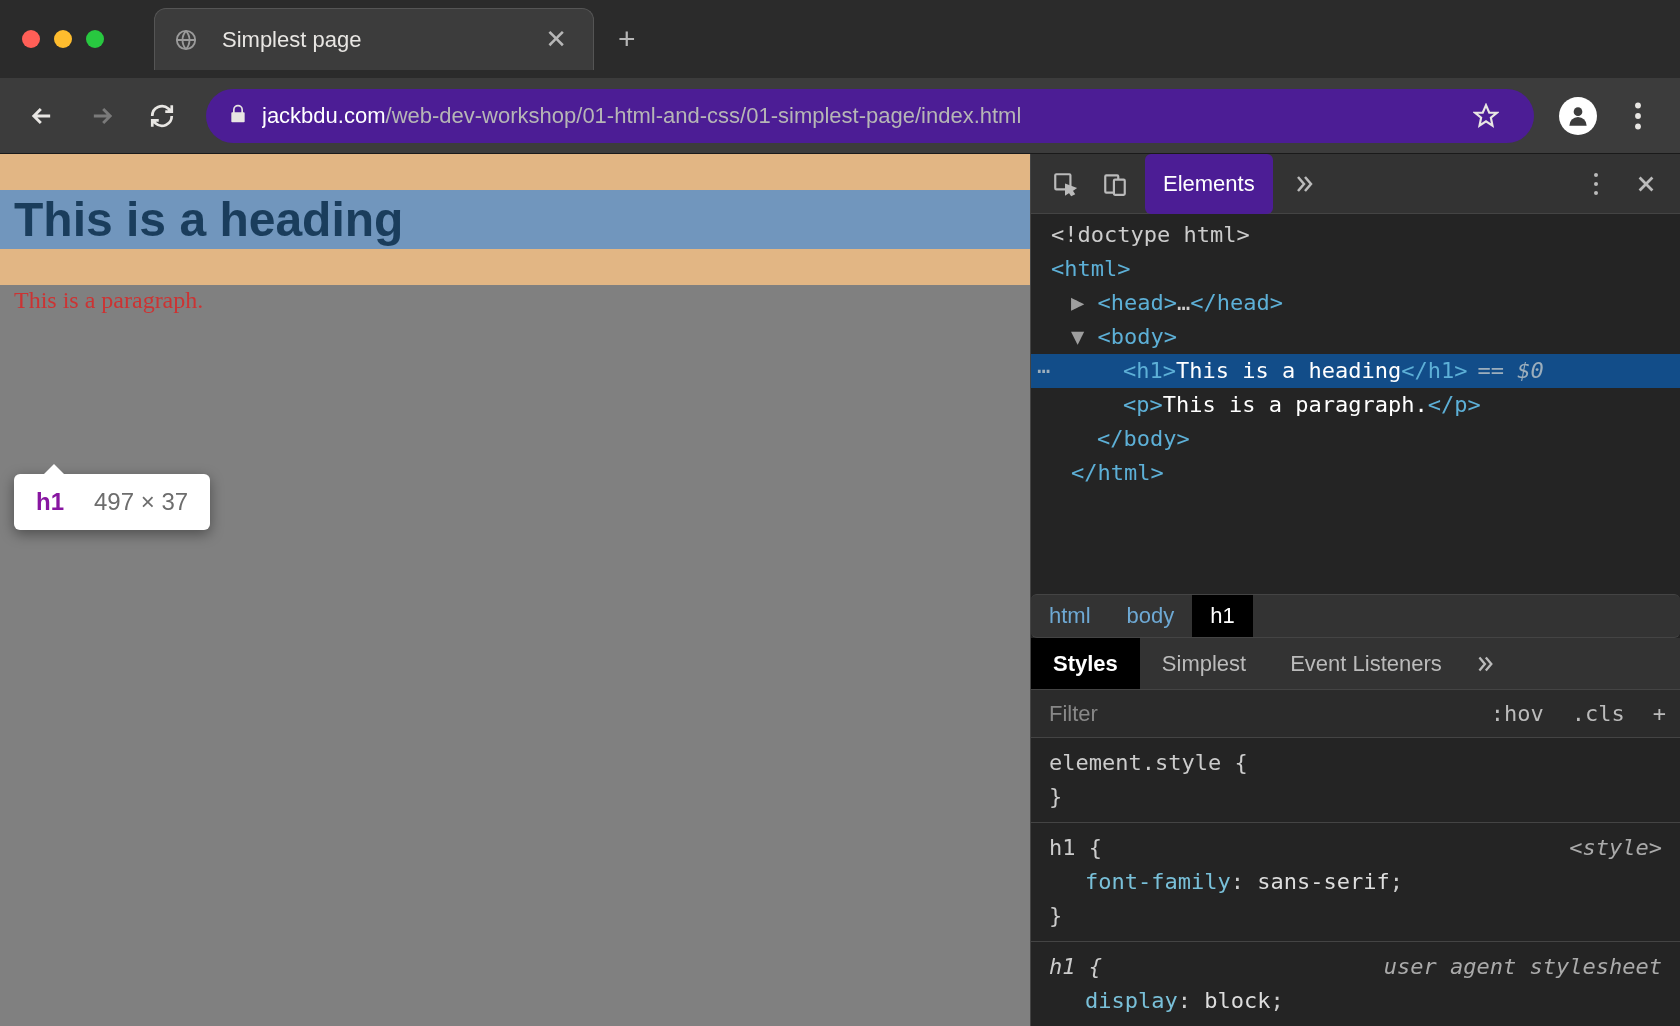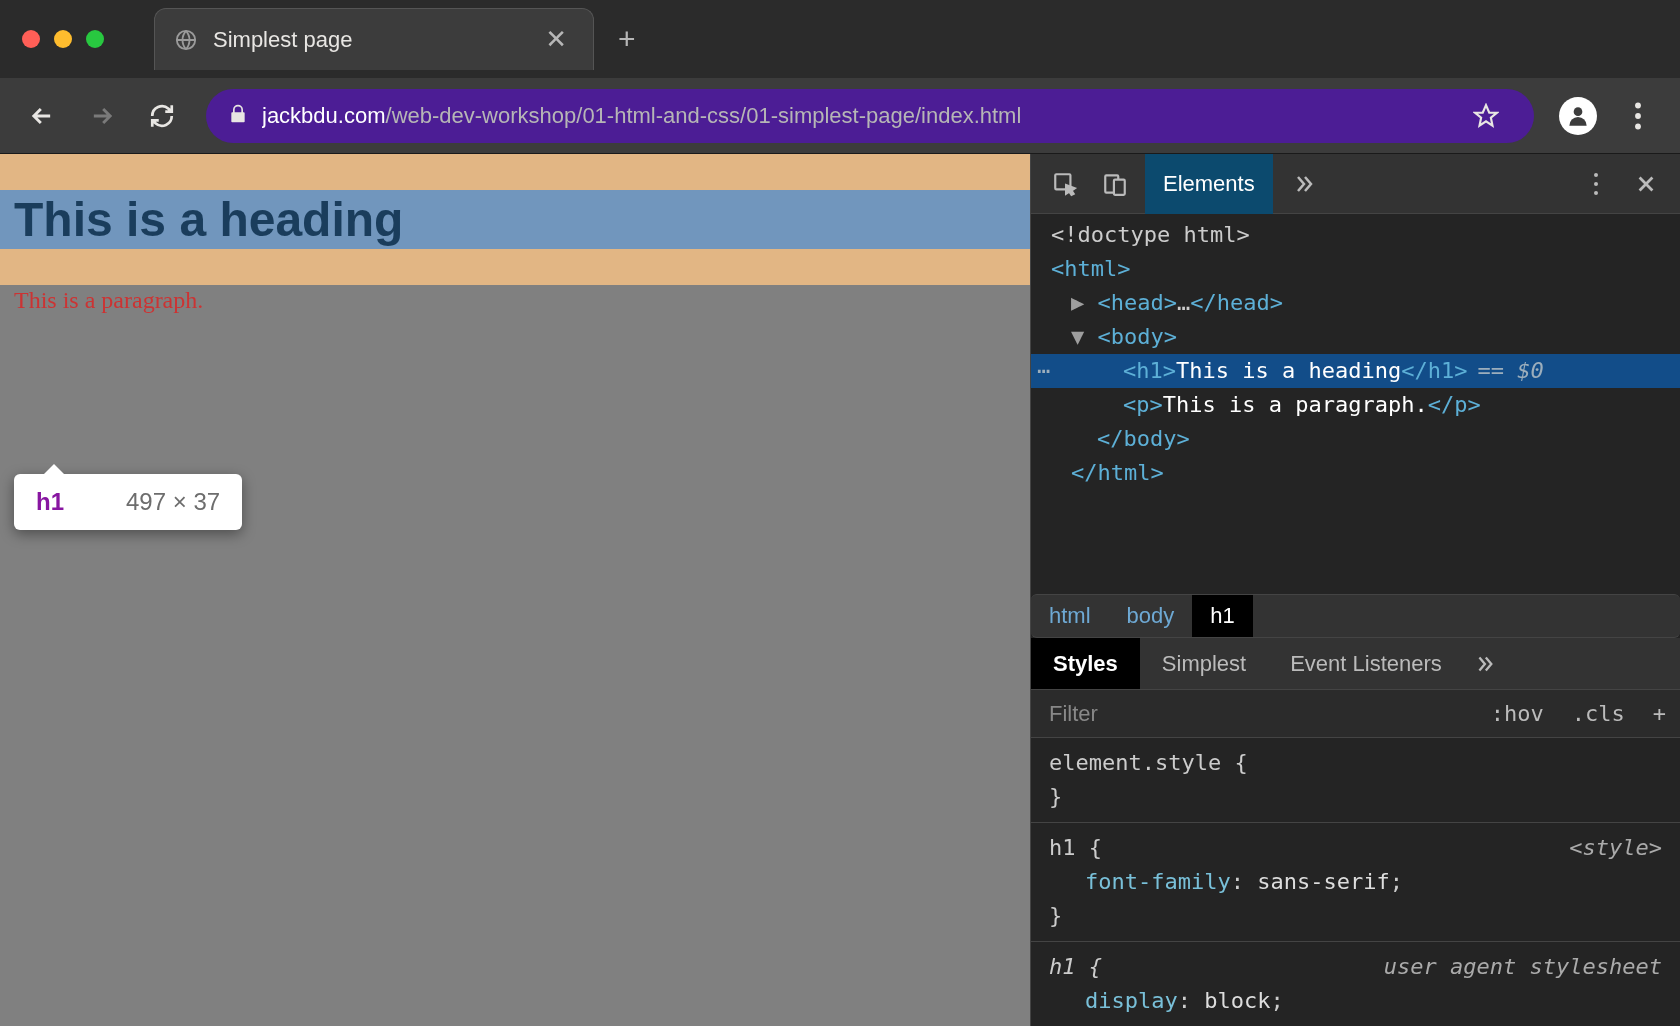--- a/index.html
+++ b/index.html
@@ -25,21 +25,21 @@
 .dot-red { background: #ff5f57; }
 .dot-yellow { background: #febc2e; }
 .dot-green { background: #28c840; }
 .tab {
   background: #3c3c3c;
   height: 62px;
   border-radius: 12px 12px 0 0;
   display: flex;
   align-items: center;
   padding: 0 18px;
-  gap: 14px;
+  gap: 23px;
   margin-left: 28px;
   min-width: 440px;
   border-top: 1px solid #555;
   border-left: 1px solid #555;
   border-right: 1px solid #555;
 }
 .tab-favicon {
   width: 26px; height: 26px; border-radius: 50%;
   display: flex; align-items: center; justify-content: center;
 }
@@ -122,21 +122,21 @@
 .inspect-tooltip::before {
   content: "";
   position: absolute;
   top: -10px;
   left: 28px;
   border-left: 12px solid transparent;
   border-right: 12px solid transparent;
   border-bottom: 12px solid #fff;
 }
 .tooltip-tag { color: #8816a1; font-weight: 600; font-size: 24px; }
-.tooltip-dim { color: #6d6d6d; font-size: 24px; margin-left: 32px; }
+.tooltip-dim { color: #6d6d6d; font-size: 24px; }
 
 .devtools {
   flex: 1;
   background: #242424;
   display: flex;
   flex-direction: column;
   border-left: 1px solid #444;
 }
 .dt-tabs {
   height: 60px;
@@ -149,21 +149,21 @@
 }
 .dt-tab-btn {
   padding: 0 18px;
   height: 60px;
   display: flex;
   align-items: center;
   color: #bbb;
   font-size: 22px;
   cursor: pointer;
 }
-.dt-tab-btn.active { background: #0c4a6e; color: #fff; }
+.dt-tab-btn.active { background: #4c1d95; color: #fff; border-radius: 6px; }
 .dt-icon-btn { width: 40px; height: 40px; display:flex; align-items:center; justify-content:center; cursor:pointer; }
 .dt-spacer { flex: 1; }
 
 .dom-tree {
   font-family: Menlo, monospace;
   font-size: 22px;
   line-height: 34px;
   padding: 4px 0;
   color: #ccc;
   flex-shrink: 0;

